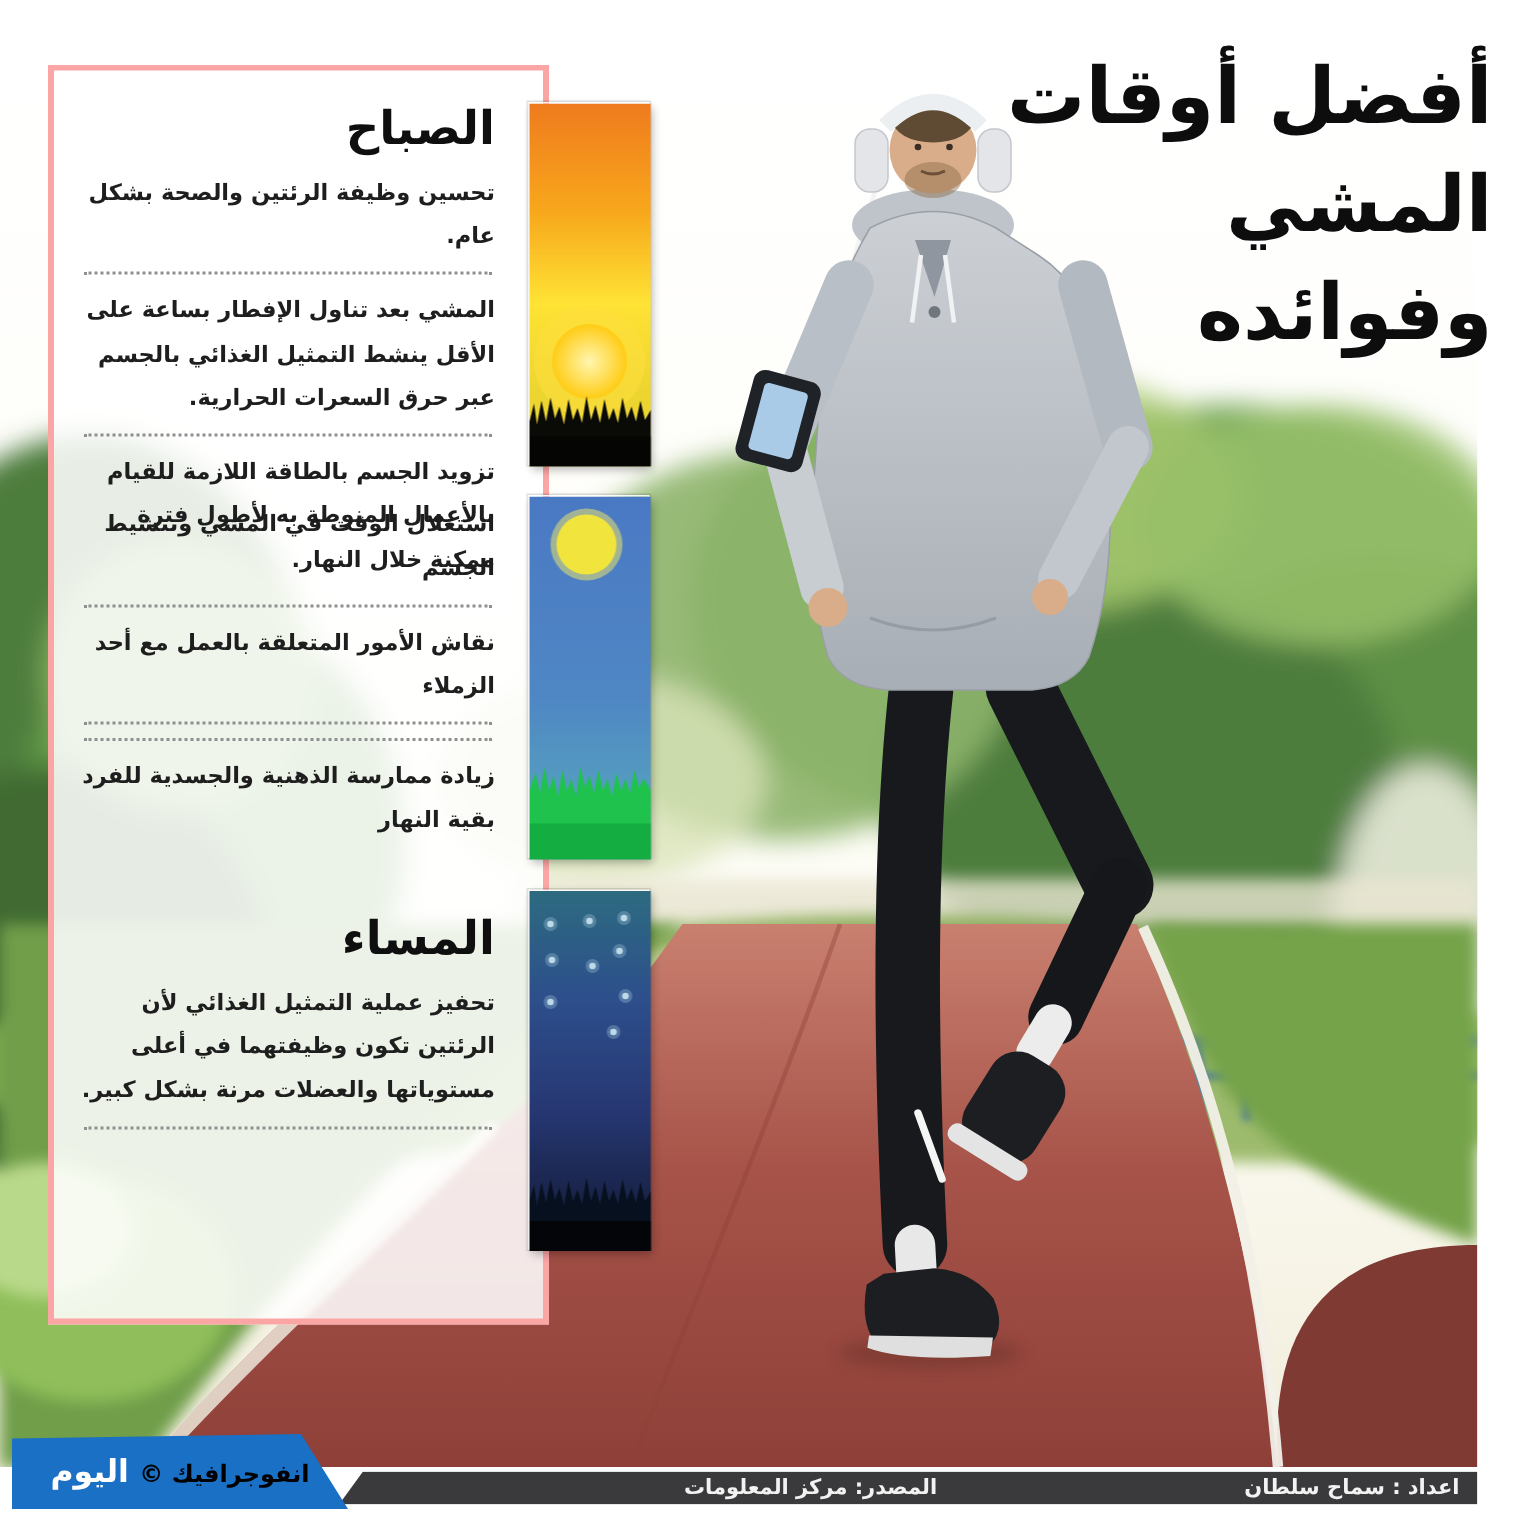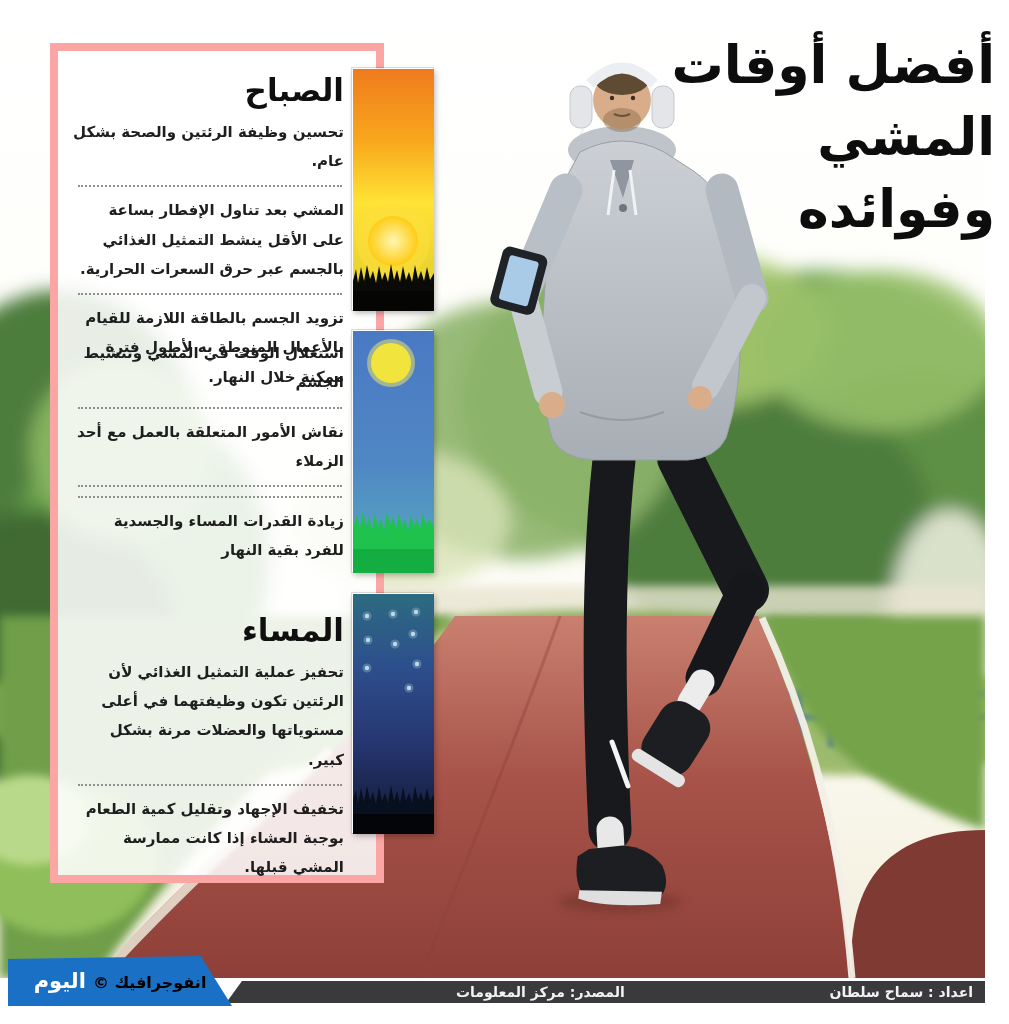--- a/index.html
+++ b/index.html
@@ -10,22 +10,22 @@
   
   .photo{position:absolute;left:0;top:30px;width:985px;height:948px;overflow:hidden;}
   .photo svg{display:block;}
 
   
   .headline{position:absolute;top:30px;right:14px;width:372px;direction:rtl;z-index:6;}
   .headline .title-line{font-size:52px;font-weight:700;color:#0d0d0d;line-height:1.38;
      text-shadow:0 0 9px rgba(255,255,255,.95),0 0 3px rgba(255,255,255,.8);}
 
   
-  .panel{position:absolute;left:50px;top:43px;width:334px;height:840px;
-     background:rgba(255,255,255,.87);border:8px solid #fca5a5;z-index:3;
+  .panel{position:absolute;left:32px;top:43px;width:334px;height:840px;
+     background:rgba(255,255,255,.87);border:4px solid #fca5a5;z-index:3;
      backdrop-filter:blur(2px);}
   .section{position:absolute;left:14px;right:32px;direction:rtl;text-align:right;}
   .section-header{font-size:31px;font-weight:700;color:#0f0f0f;line-height:1.25;margin:0 0 8px 0;}
   .section-item{font-size:15px;font-weight:700;color:#1e1e1e;line-height:1.95;}
   .dotted-sep{border-top:2px dotted #8f8f8f;height:0;margin:9px 2px 9px 6px;}
   .sec-morning{top:20px;}
   .sec-lunch{top:288px;}
   .sec-evening{top:560px;}
 
   
@@ -213,28 +213,27 @@
       <div class="dotted-sep"></div>
       <div class="section-item">تزويد الجسم بالطاقة اللازمة للقيام بالأعمال المنوطة به لأطول فترة ممكنة خلال النهار.</div>
     </div>
 
     <div class="section sec-lunch">
       <div class="section-item">استغلال الوقت في المشي وتنشيط الجسم</div>
       <div class="dotted-sep"></div>
       <div class="section-item">نقاش الأمور المتعلقة بالعمل مع أحد الزملاء</div>
       <div class="dotted-sep"></div>
       <div class="dotted-sep"></div>
-      <div class="section-item">زيادة القدرات المساء والجسدية للفرد بقية النهار</div>
+      <div class="section-item">زيادة ممارسة الذهنية والجسدية للفرد بقية النهار</div>
     </div>
 
     <div class="section sec-evening">
       <h2 class="section-header">المساء</h2>
       <div class="section-item">تحفيز عملية التمثيل الغذائي لأن الرئتين تكون وظيفتهما في أعلى مستوياتها والعضلات مرنة بشكل كبير.</div>
       <div class="dotted-sep"></div>
-      <div class="section-item">تخفيف الإجهاد وتقليل كمية الطعام بوجبة العشاء إذا كانت ممارسة المشي قبلها.</div>
     </div>
   </div>
 
   <div class="strip strip-morning">
     <svg width="81" height="242" viewBox="0 0 81 242" xmlns="http://www.w3.org/2000/svg">
       <defs>
         <linearGradient id="sunriseG" x1="0" y1="0" x2="0" y2="1">
           <stop offset="0" stop-color="#ef7b1e"></stop>
             <stop offset="0.3" stop-color="#f8a81c"></stop>
           <stop offset="0.55" stop-color="#ffe335"></stop>

